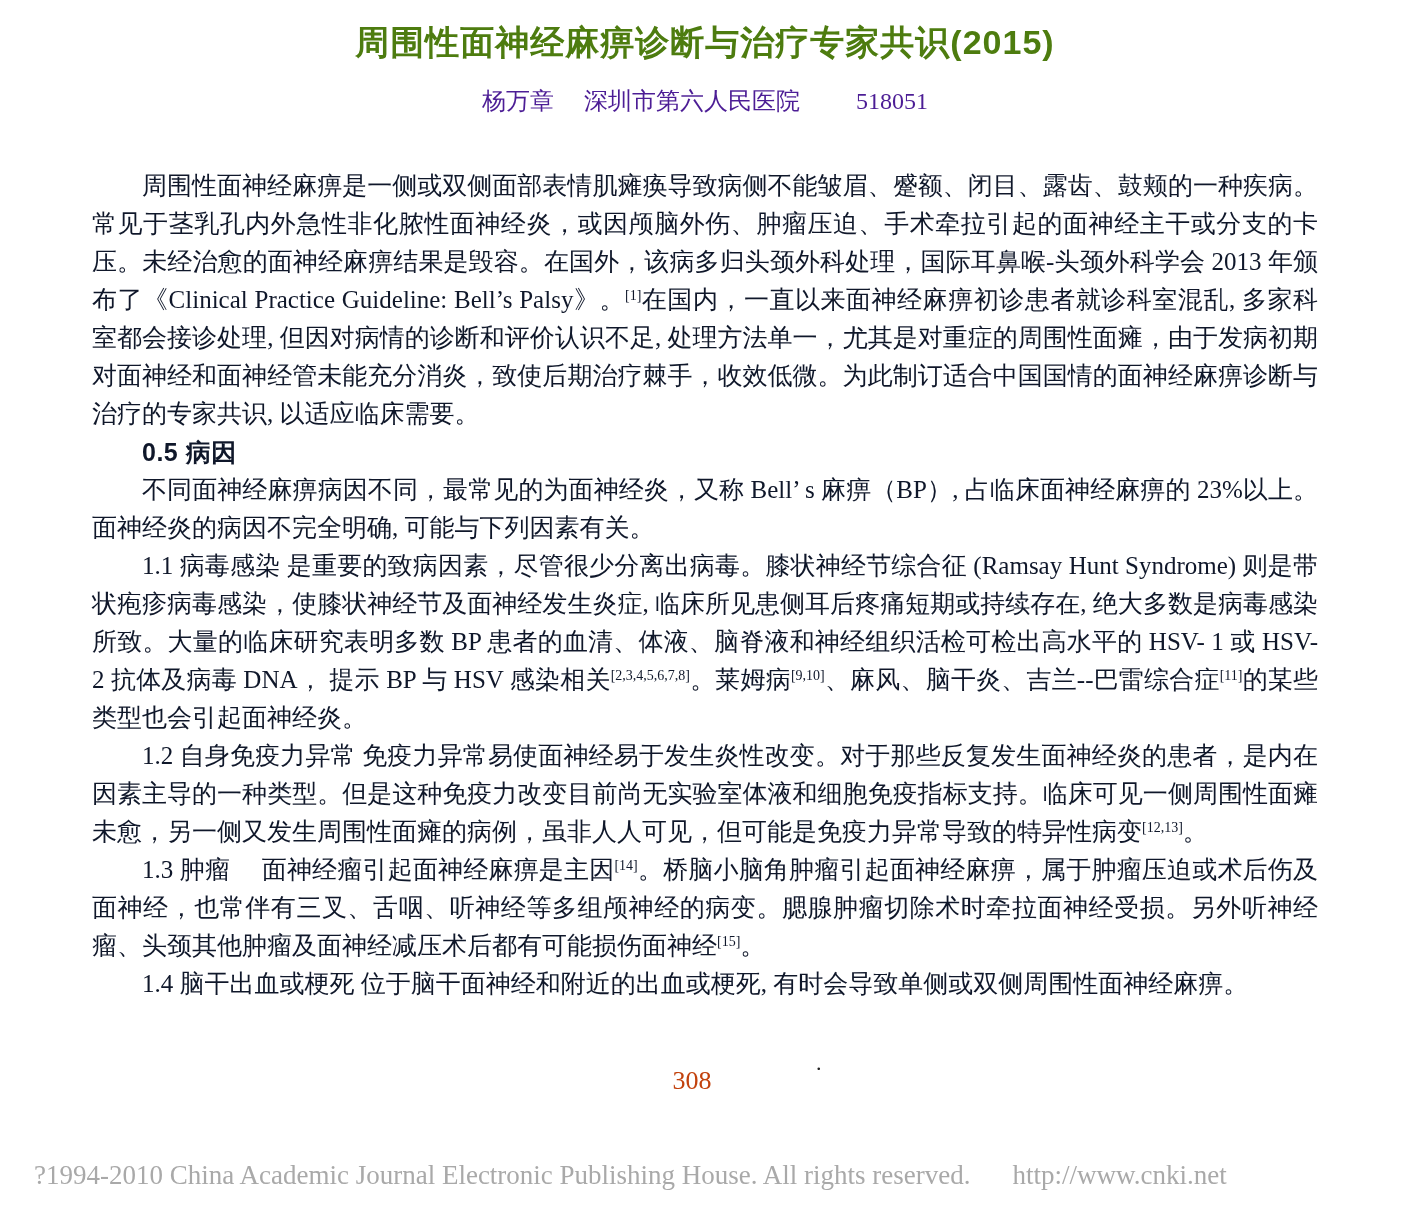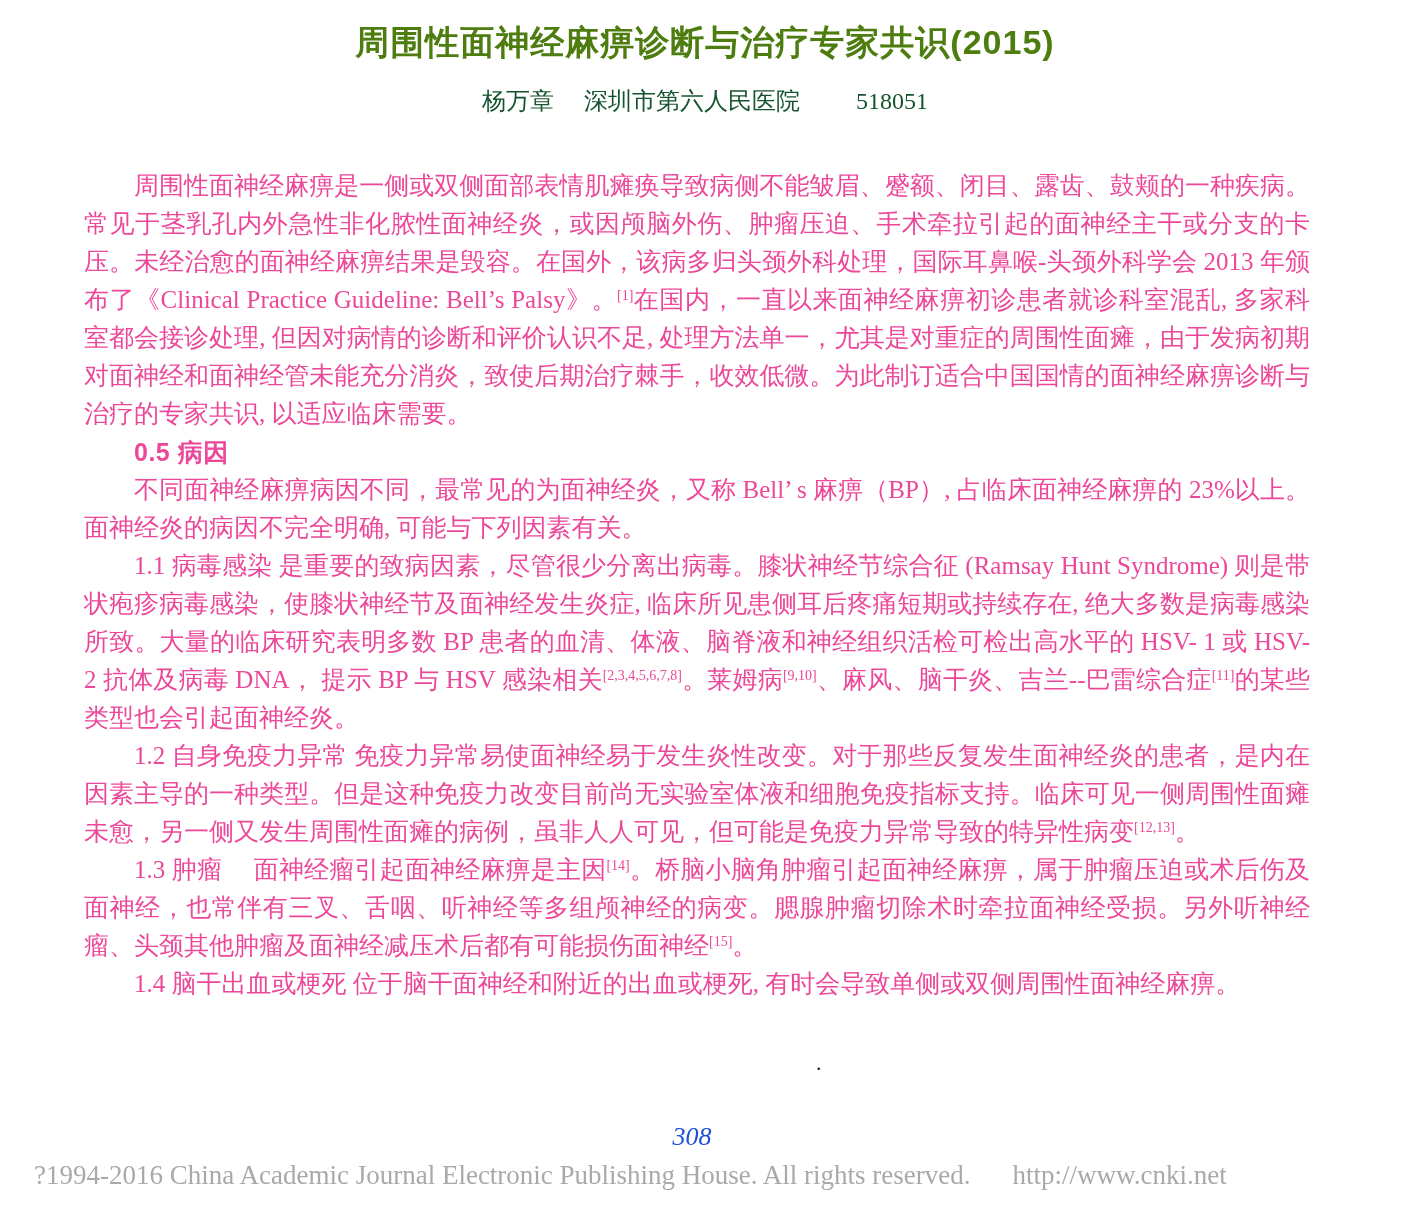--- a/index.html
+++ b/index.html
@@ -28,61 +28,60 @@
     font-weight: 800;
     letter-spacing: 1px;
     color: #4d7c0f;
     line-height: 44px;
   }
   .byline {
     margin-top: 22px;
     text-align: center;
     font-size: 24px;
     line-height: 30px;
-    color: #14532d;
+    color: #4c1d95;
     white-space: nowrap;
   }
   .byline .affil { margin-left: 30px; }
   .byline .postal { margin-left: 56px; }
   .body-text {
     position: absolute;
     top: 147px;
-    left: 84px;
+    left: 92px;
     width: 1226px;
     font-size: 25px;
     line-height: 38px;
     text-align: justify;
-    color: #ec4899;
+    color: #0f172a;
   }
   .para {
     margin: 0;
     text-indent: 2em;
   }
   .para.heading {
     font-weight: bold;
     font-family: "Liberation Sans", sans-serif;
     letter-spacing: 0.5px;
   }
   .body-text sup {
     font-size: 14px;
     line-height: 0;
     position: relative;
     top: -0.55em;
     vertical-align: baseline;
     letter-spacing: 0;
   }
   .pageno {
     position: absolute;
-    top: 1102px;
+    top: 1046px;
     left: 0;
     width: 1384px;
     text-align: center;
     font-size: 26px;
-    color: #1d4ed8;
-    font-style: italic;
+    color: #c2410c;
   }
   .artifact {
     position: absolute;
     left: 816px;
     top: 1030px;
     font-size: 22px;
     color: #222222;
   }
   .footer {
     position: absolute;
@@ -115,16 +114,16 @@
     <p class="para">1.2 自身免疫力异常  免疫力异常易使面神经易于发生炎性改变。对于那些反复发生面神经炎的患者，是内在因素主导的一种类型。但是这种免疫力改变目前尚无实验室体液和细胞免疫指标支持。临床可见一侧周围性面瘫未愈，另一侧又发生周围性面瘫的病例，虽非人人可见，但可能是免疫力异常导致的特异性病变<sup>[12,13]</sup>。</p>
     <p class="para">1.3 肿瘤　 面神经瘤引起面神经麻痹是主因<sup>[14]</sup>。桥脑小脑角肿瘤引起面神经麻痹，属于肿瘤压迫或术后伤及面神经，也常伴有三叉、舌咽、听神经等多组颅神经的病变。腮腺肿瘤切除术时牵拉面神经受损。另外听神经瘤、头颈其他肿瘤及面神经减压术后都有可能损伤面神经<sup>[15]</sup>。</p>
     <p class="para">1.4 脑干出血或梗死  位于脑干面神经和附近的出血或梗死, 有时会导致单侧或双侧周围性面神经麻痹。</p>
   </div>
 
   <span class="artifact">.</span>
 
   <div class="pageno">308</div>
 
   <div class="footer">
-    <span>?1994-2016 China Academic Journal Electronic Publishing House. All rights reserved.</span><span class="url">http://www.cnki.net</span>
+    <span>?1994-2010 China Academic Journal Electronic Publishing House. All rights reserved.</span><span class="url">http://www.cnki.net</span>
   </div>
 
 </div>
 
 </body></html>

